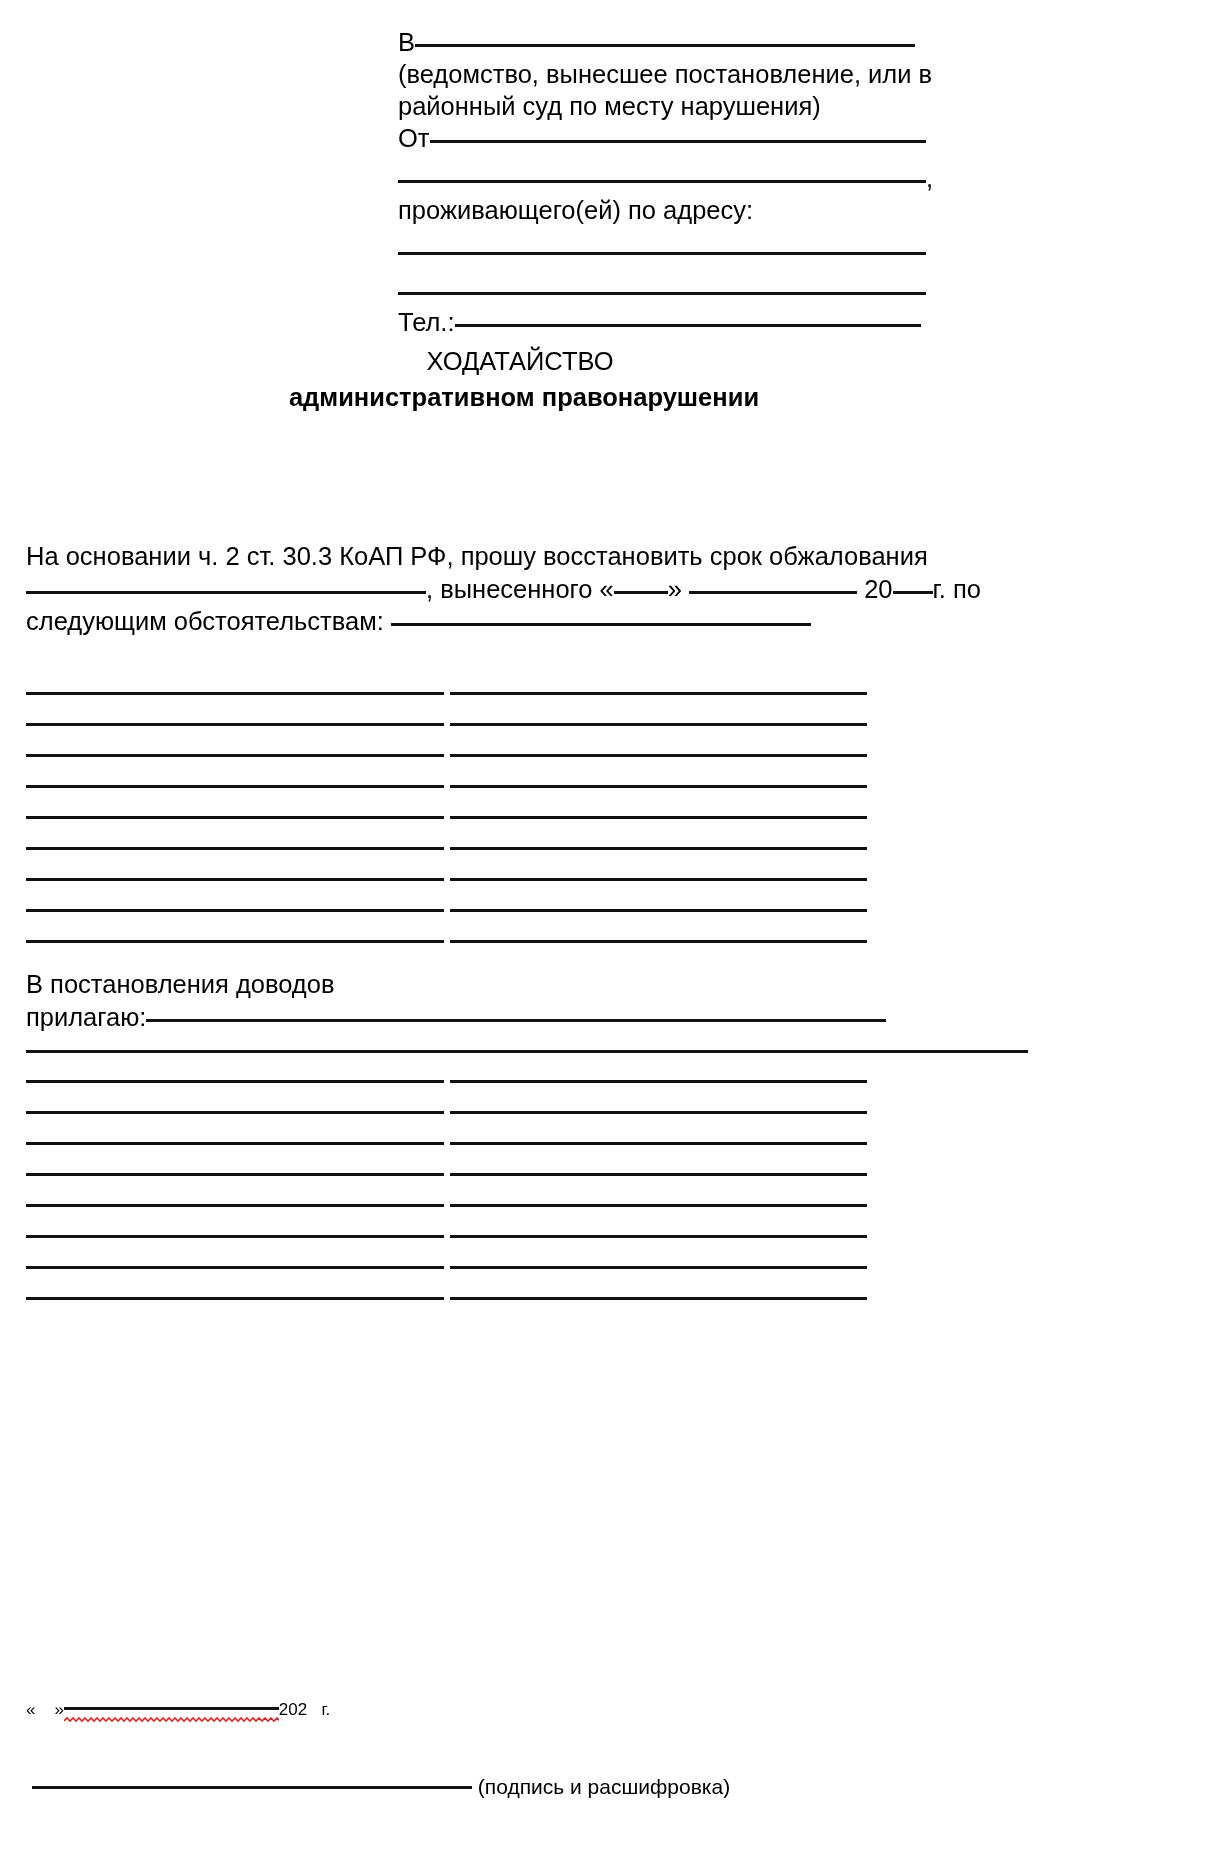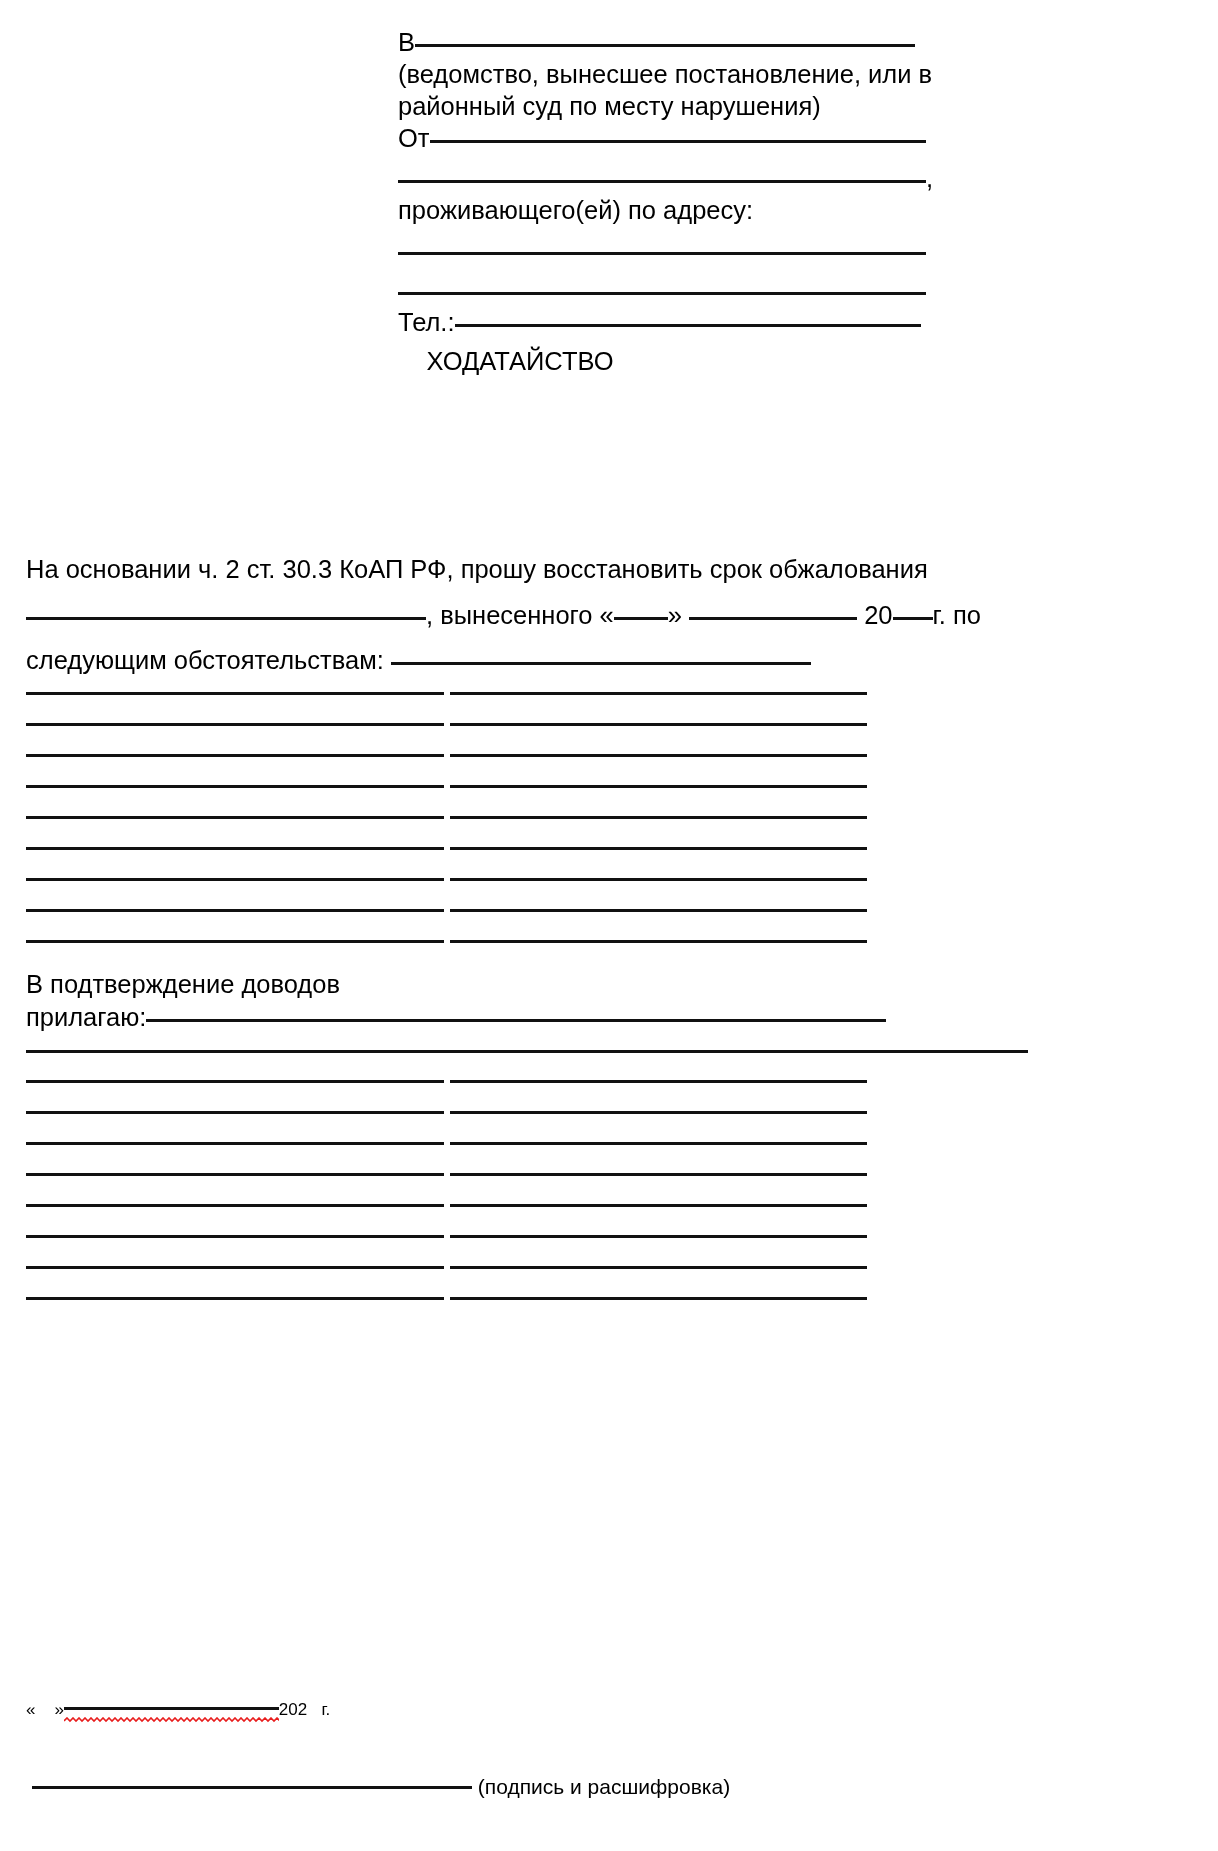--- a/index.html
+++ b/index.html
@@ -69,21 +69,20 @@
   .body-text {
     position: absolute;
     left: 26px;
     top: 540px;
     width: 960px;
     font-size: 25.5px;
     line-height: 32.5px;
   }
   .body-text .para-line {
     white-space: nowrap;
-    margin-top: 13px;
   }
 
   
   .blank-rows {
     position: absolute;
     left: 26px;
     width: 960px;
   }
   .blank-row {
     height: 31px;
@@ -193,20 +192,21 @@
 
     <div class="hdr-line">
       <span>Тел.:</span><span class="rule" style="width:466px"></span>
     </div>
 
   </div>
 
   <div class="title">ХОДАТАЙСТВО</div>
 
   <div class="subtitle">
+    <div>административном правонарушении</div>
   </div>
 
   <div class="body-text">
     <div class="para-line">На основании ч. 2 ст. 30.3 КоАП РФ, прошу восстановить срок обжалования</div>
     <div class="para-line">
       <span class="rule" style="width:400px"></span><span>, вынесенного «</span><span class="rule" style="width:54px"></span><span>»</span>
       <span class="rule" style="width:168px"></span>
       <span>20</span><span class="rule" style="width:40px"></span><span>г. по</span>
     </div>
     <div class="para-line">
@@ -248,21 +248,21 @@
         <span class="seg seg-l"></span>
         <span class="seg seg-r"></span>
       </div>
       <div class="blank-row">
         <span class="seg seg-l"></span>
         <span class="seg seg-r"></span>
       </div>
     </div>
 
   <div class="attach-block">
-    <div>В подтверждение доводов</div>
+    <div>В постановления доводов</div>
     <div>
       <span>прилагаю:</span><span class="rule" style="width:740px"></span>
     </div>
   </div>
 
   <div class="blank-rows" style="top:1030px;">
     <div class="blank-row">
       <span class="seg seg-wide"></span>
     </div>
   </div>

